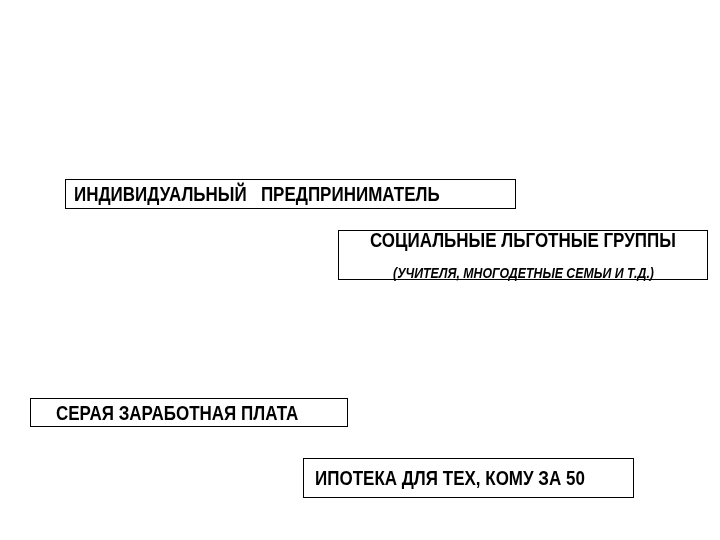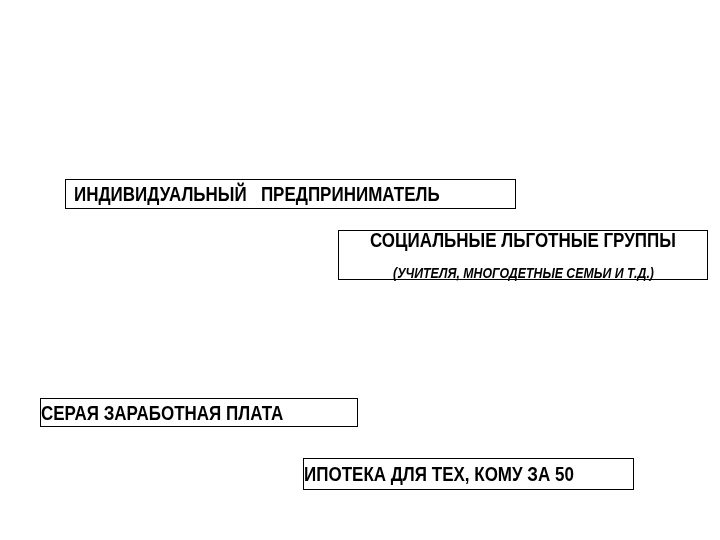--- a/index.html
+++ b/index.html
@@ -44,22 +44,22 @@
     transform-origin: 50% 50%;
   }
   .b1 { left: 65px;  top: 179px; width: 451px; height: 30px; padding-left: 8px; }
   .b2 {
     left: 338px; top: 230px; width: 370px; height: 50px;
     flex-direction: column; justify-content: center; align-items: center;
     row-gap: 16px;
   }
   .b2 .lbl { transform-origin: 50% 50%; }
   .b3 { left: 122px; top: 325px; width: 279px; height: 29px; padding-left: 9px; }
-  .b4 { left: 40px;  top: 398px; width: 318px; height: 29px; padding-left: 0; }
-  .b5 { left: 303px; top: 458px; width: 331px; height: 32px; }
+  .b4 { left: 30px;  top: 398px; width: 318px; height: 29px; padding-left: 25px; }
+  .b5 { left: 303px; top: 458px; width: 331px; height: 40px; padding-left: 11px; }
 </style>
 </head>
 <body>
 
 <div class="slide">
 
   <div class="box b1">
     <span class="lbl">ИНДИВИДУАЛЬНЫЙ   ПРЕДПРИНИМАТЕЛЬ</span>
   </div>
 

